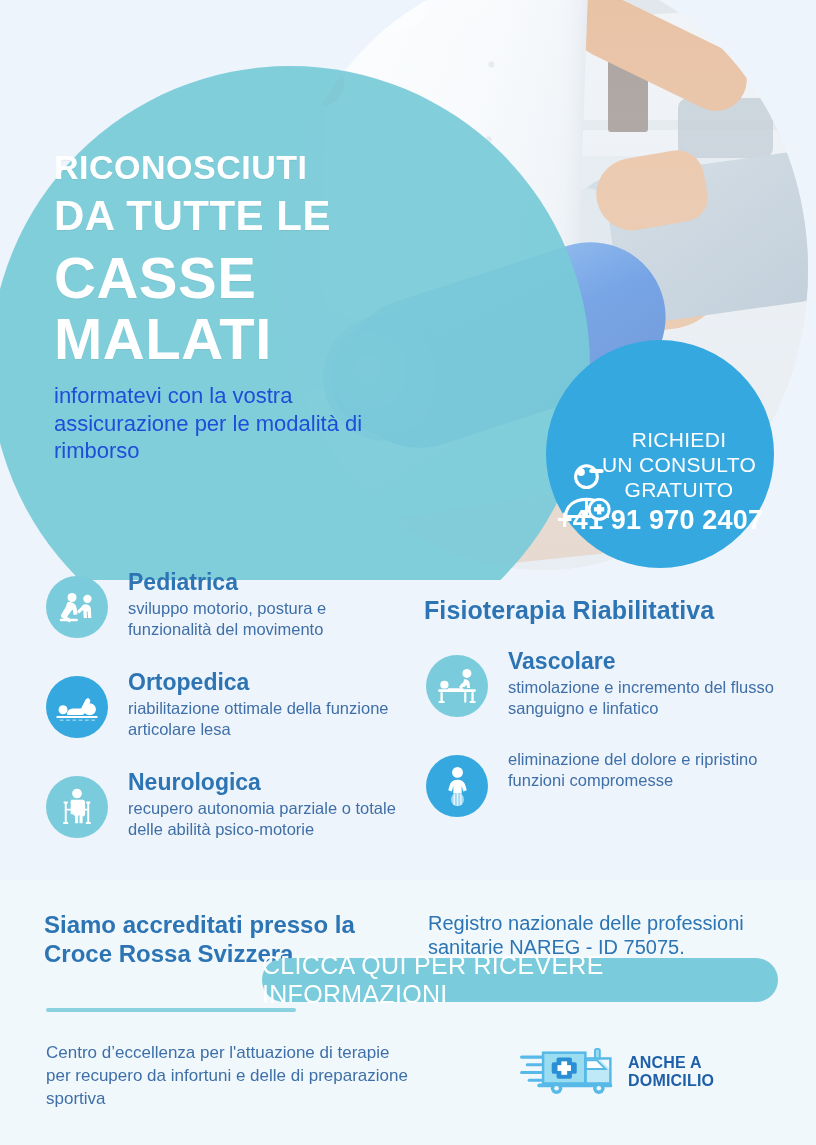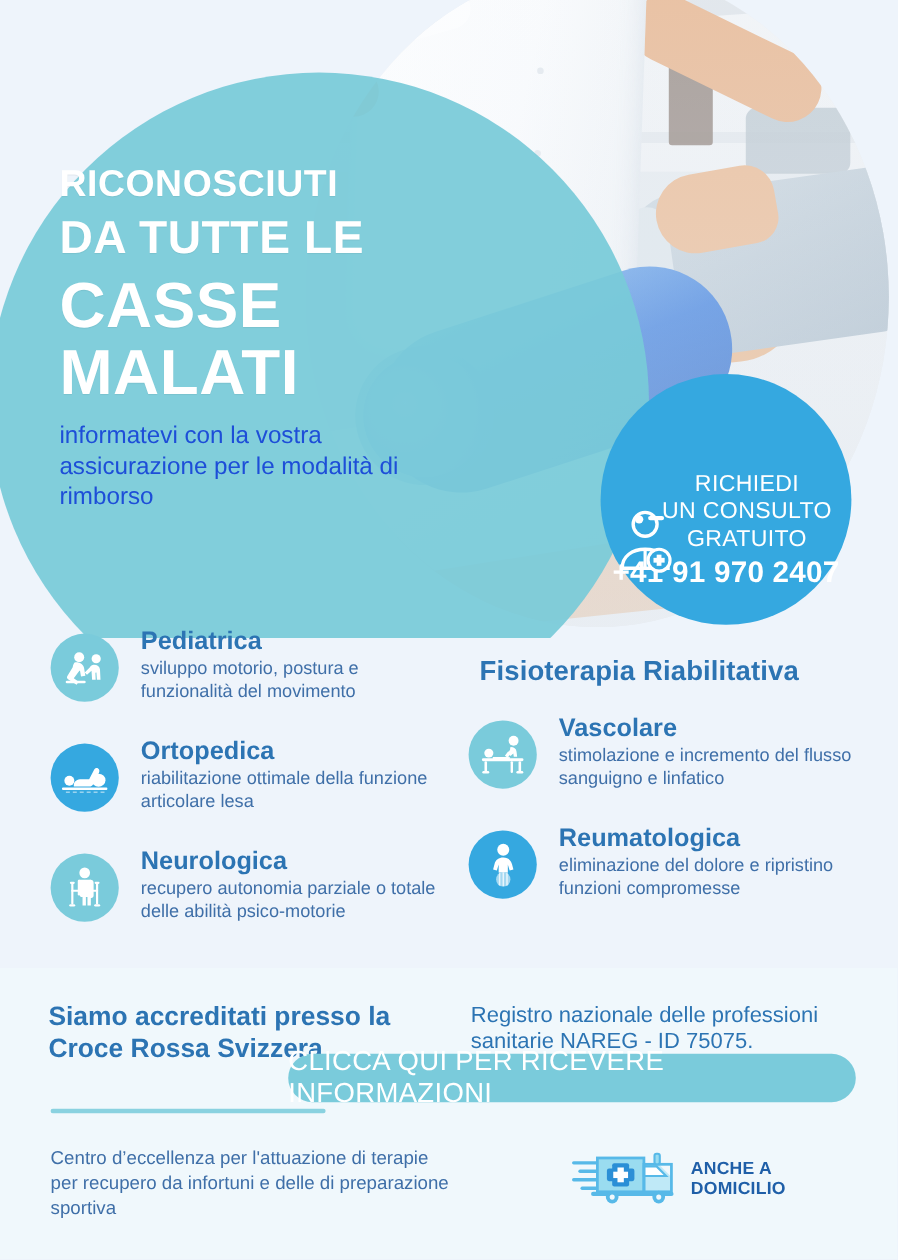--- a/index.html
+++ b/index.html
@@ -98,21 +98,21 @@
   .bc-lines{margin-left:38px;margin-top:32px;}
   .bc-l{font-size:21px;line-height:1.18;letter-spacing:.3px;}
   .bc-phone{margin-top:3px;font-size:27px;font-weight:bold;letter-spacing:.2px;text-align:center;}
 
   
   .services{position:absolute;left:0;top:560px;width:816px;height:325px;}
   .col{position:absolute;width:370px;}
   .col-left{left:40px;top:10px;}
   .col-right{left:420px;top:36px;}
   .col-title{
-    font-size:25px;font-weight:bold;color:#2c74b3;margin:0 0 24px 16px;letter-spacing:.1px;
+    font-size:25px;font-weight:bold;color:#2c74b3;margin:0 0 24px 4px;letter-spacing:.1px;
   }
   .srv{position:relative;min-height:96px;margin-bottom:4px;padding-left:88px;}
   .srv-icon{
     position:absolute;left:6px;top:6px;width:62px;height:62px;border-radius:50%;
     display:flex;align-items:center;justify-content:center;
   }
   .srv-icon svg{display:block;}
   .srv-name{font-size:23px;font-weight:bold;color:#2c74b3;line-height:1.1;margin-bottom:3px;}
   .srv-desc{font-size:16.5px;color:#3f6fa8;line-height:1.28;}
 
@@ -296,21 +296,20 @@
             <circle cx="16" cy="7" r="6"></circle>
             <path d="M16 15c4.6 0 7.6 2.2 8.8 6.6l1.4 5.2-3.8 1.2-1.8-6.2V30H11.4v-8.2l-1.8 6.2L5.8 26.8 7.2 21.6C8.4 17.2 11.4 15 16 15z"></path>
             <ellipse cx="16" cy="37" rx="7.2" ry="7.4" opacity=".55"></ellipse>
             <g opacity=".75">
               <rect x="11.6" y="30" width="1.5" height="13"></rect>
               <rect x="15.3" y="30" width="1.5" height="14"></rect>
               <rect x="19" y="30" width="1.5" height="13"></rect>
             </g>
           </svg>
         </span>
-        <div class="srv-name">Reumatologica</div>
         <div class="srv-desc">eliminazione del dolore e ripristino funzioni compromesse</div>
       </div>
     </div>
   </div>
 
   <div class="footer">
     <div class="foot-left">
       <div class="foot-title">Siamo accreditati presso la Croce Rossa Svizzera</div>
     </div>
     <div class="foot-right">Registro nazionale delle professioni sanitarie NAREG - ID 75075.</div>

